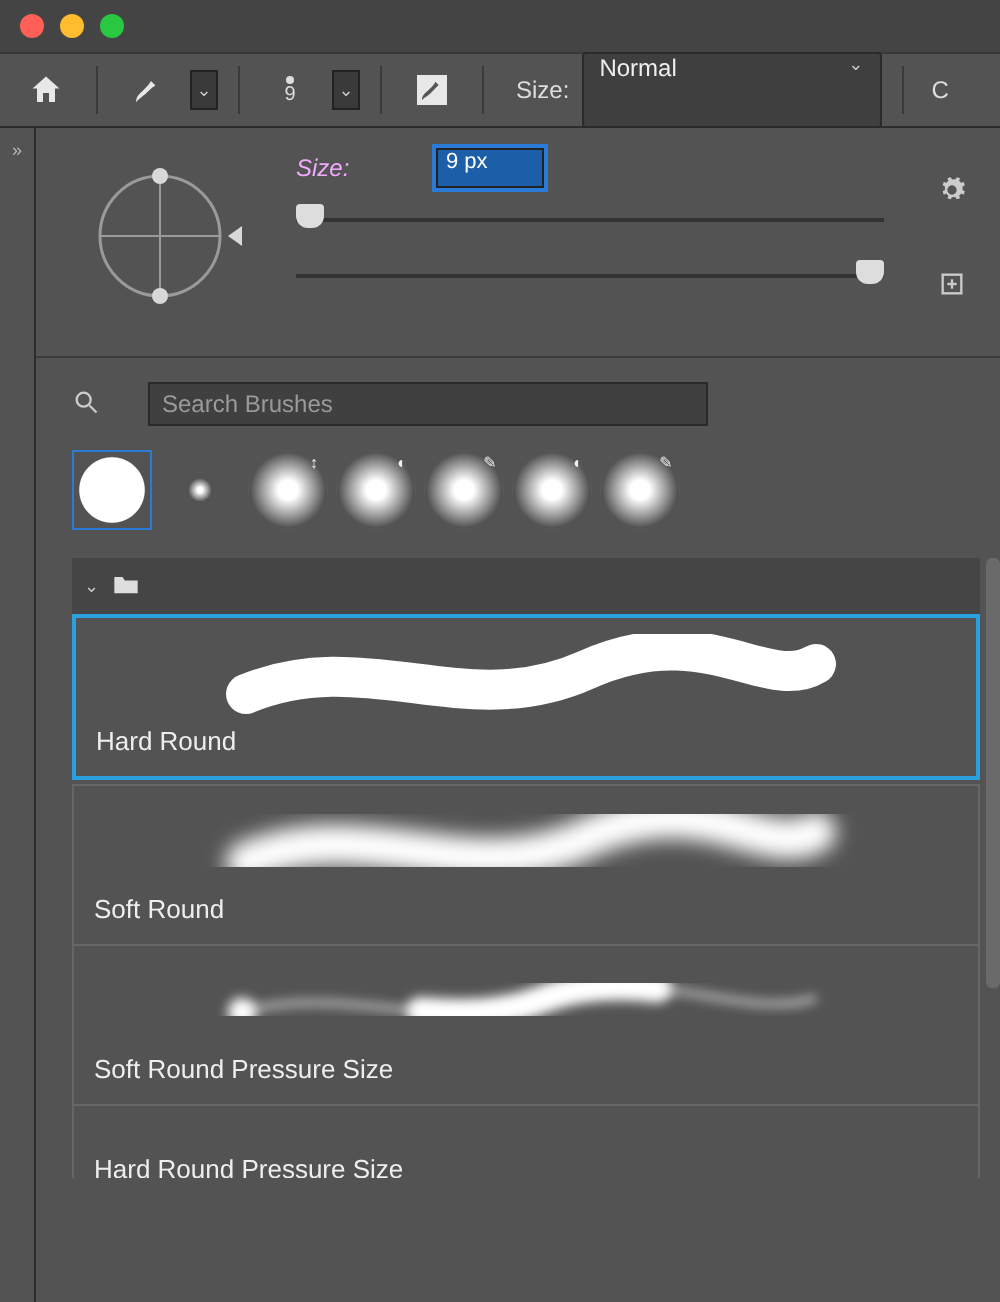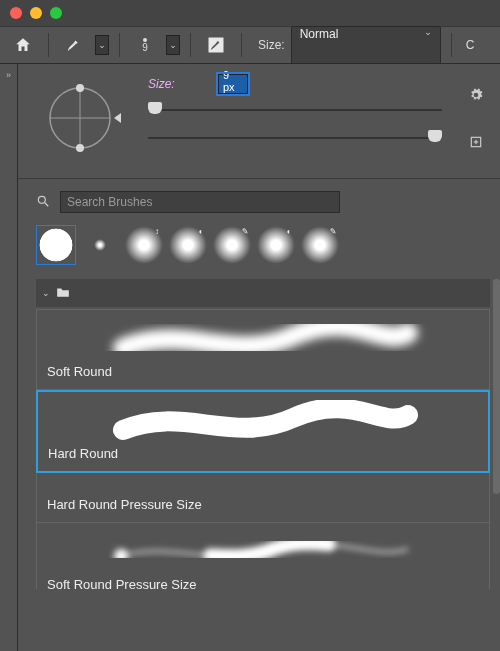--- a/index.html
+++ b/index.html
@@ -13,27 +13,27 @@
   .mode-label { font-size: 12px; color: #ddd; margin-left: 6px; }
   .mode-select { background: #403f3f; border: 1px solid #2a2a2a; color: #eee; height: 38px; width: 150px; padding: 0 8px; display: flex; justify-content: space-between; border-radius: 2px; }
   .main { display: flex; height: calc(651px - 26px - 38px); }
   .left-strip { width: 18px; background: #535353; border-right: 1px solid #2c2c2c; padding-top: 6px; display: flex; flex-direction: column; align-items: center; gap: 18px; color: #bbb; font-size: 9px; }
   .panel { flex: 1; background: #535353; }
   .panel-top { display: flex; padding: 10px 14px 12px 18px; gap: 24px; }
   .preview { width: 88px; height: 88px; position: relative; display:flex; align-items:center; justify-content:center; }
   .controls { flex: 1; }
   .ctrl-row { display: flex; align-items: center; margin-bottom: 6px; }
   .ctrl-label { width: 70px; color: #f0abfc; font-size: 12px; font-style: italic; }
-  .val-box { width: 30px; height: 20px; background: #444; border: 1px solid #222; color: #eee; font-size: 11px; padding: 0 4px; display:flex; align-items:flex-end; }
+  .val-box { width: 54px; height: 20px; background: #444; border: 1px solid #222; color: #eee; font-size: 11px; padding: 0 4px; display:flex; align-items:flex-start; }
   .val-box.selected { outline: 2px solid #2a7bd6; background: #1c5fa8; color:#fff; }
   .slider { position: relative; height: 18px; margin: 2px 0 10px 0; }
   .slider-track { position:absolute; top:9px; left:0; right:0; height:2px; background:#333; }
   .slider-thumb { position:absolute; top:2px; width:14px; height:12px; background:#ddd; border-radius:2px 2px 6px 6px; }
   .panel-sep { height:1px; background:#3a3a3a; margin: 4px 0 12px 0; }
-  .search-row { display:flex; align-items:center; gap:10px; padding: 0 18px 12px 18px; }
+  .search-row { display:flex; align-items:center; gap:24px; padding: 0 18px 12px 18px; }
   .search-box { flex:1; max-width: 280px; height:22px; background:#404040; border:1px solid #2a2a2a; color:#aaa; font-size:12px; padding:0 6px; display:flex; align-items:center; }
   .thumb-row { display:flex; gap:4px; padding: 0 18px 14px 18px; }
   .brush-thumb { width:40px; height:40px; background: radial-gradient(circle, #fff 0%, #fff 18%, rgba(255,255,255,0) 70%); border:1px solid transparent; position:relative; }
   .brush-thumb.hard { background: radial-gradient(circle, #fff 0%, #fff 60%, rgba(255,255,255,0) 62%); border:1px solid #2a7bd6; }
   .brush-thumb.small { background: radial-gradient(circle, #fff 0%, #fff 5%, rgba(255,255,255,0) 22%); }
   .brush-thumb .badge { position:absolute; top:1px; right:1px; width:10px; height:10px; font-size:8px; color:#eee; text-align:center; }
   .brush-list { padding: 0 10px 0 18px; height: 310px; overflow:hidden; position:relative; }
   .folder-hdr { display:flex; align-items:center; gap:6px; background:#454545; height:28px; padding:0 6px; font-size:13px; color:#eee; }
   .brush-item { border:1px solid #666; border-top: none; padding: 8px 10px 10px 10px; }
   .brush-item.first { border-top:1px solid #666; margin-top:2px; }
@@ -182,62 +182,62 @@
     <div class="brush-list">
       <div class="folder-hdr">
         <span class="chev">⌄</span>
         <span>
           <svg width="14" height="12" viewBox="0 0 24 20" fill="#ddd">
               <path d="M2 4h7l2 3h11v11H2z"></path>
             </svg>
         </span>
       </div>
 
+      <div class="brush-item selected">
+        <div class="stroke">
+          <svg viewBox="0 0 300 42">
+          <path d="M10 30 C 70 5, 120 45, 180 18 S 270 30, 295 15" stroke="#fff" stroke-width="20" fill="none" stroke-linecap="round"></path>
+            </svg>
+        </div>
+        <div class="brush-name">Hard Round</div>
+      </div>
+
       <div class="brush-item first">
         <div class="stroke">
           <svg viewBox="0 0 300 42">
               <defs>
                 <filter id="b1">
                   <feGaussianBlur stdDeviation="5"></feGaussianBlur>
                 </filter>
               </defs>
           <path d="M10 30 C 70 5, 120 45, 180 18 S 270 30, 295 15" stroke="#fff" stroke-width="20" fill="none" filter="url(#b1)" stroke-linecap="round"></path>
             </svg>
         </div>
         <div class="brush-name">Soft Round</div>
-      </div>
-
-      <div class="brush-item selected">
-        <div class="stroke">
-          <svg viewBox="0 0 300 42">
-          <path d="M10 30 C 70 5, 120 45, 180 18 S 270 30, 295 15" stroke="#fff" stroke-width="20" fill="none" stroke-linecap="round"></path>
-            </svg>
-        </div>
-        <div class="brush-name">Hard Round</div>
-      </div>
-
-      <div class="brush-item">
-        <div class="stroke" style="height:12px"></div>
-        <div class="brush-name">Hard Round Pressure Size</div>
       </div>
 
       <div class="brush-item">
         <div class="stroke">
           <svg viewBox="0 0 300 42">
               <defs>
                 <filter id="b3">
                   <feGaussianBlur stdDeviation="3"></feGaussianBlur>
                 </filter>
               </defs>
           <path d="M8 25 C 60 10, 110 38, 160 18 C 210 0, 260 30, 295 18" stroke="#fff" stroke-width="2" fill="none" filter="url(#b3)"></path>
           <path d="M8 25 C 60 10, 110 38, 160 18 C 210 0, 260 30, 295 18" stroke="#fff" stroke-width="14" fill="none" filter="url(#b3)" stroke-dasharray="0 90 120 200" stroke-linecap="round"></path>
             </svg>
         </div>
         <div class="brush-name">Soft Round Pressure Size</div>
       </div>
 
+      <div class="brush-item">
+        <div class="stroke" style="height:12px"></div>
+        <div class="brush-name">Hard Round Pressure Size</div>
+      </div>
+
       <div class="scrollbar">
         <div class="scrollbar-thumb"></div>
       </div>
     </div>
 
   </div>
 </div>
 
 </body></html>

